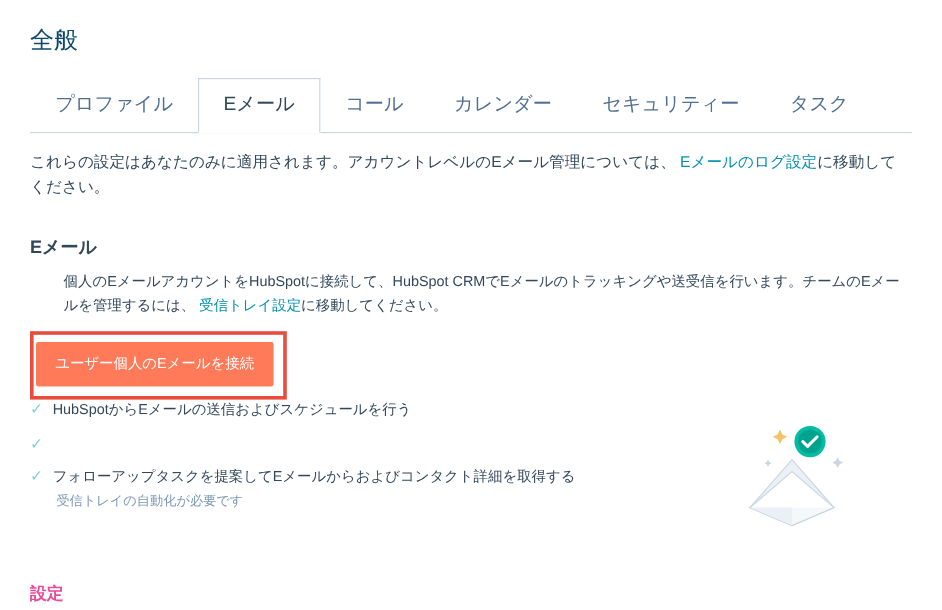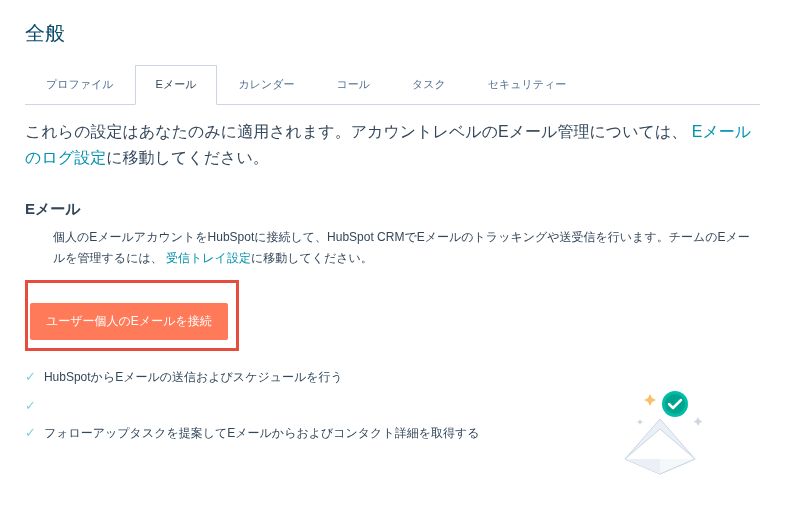--- a/index.html
+++ b/index.html
@@ -12,38 +12,38 @@
       font-size: 13px;
     }
     .page-title {
       font-size: 20px;
       font-weight: 500;
       color: #0c4a6e;
       margin-bottom: 18px;
     }
     .tab-item {
       padding: 11px 20px;
-      font-size: 11px;
+      font-size: 16px;
       color: #516f90;
       cursor: pointer;
       border: 1px solid transparent;
     }
     .tab-item.active {
       border: 1px solid #cbd6e2;
       border-bottom: 1px solid #fff;
       margin-bottom: -1px;
       color: #33475b;
       background: #fff;
     }
     .tabs-container {
       border-bottom: 1px solid #cbd6e2;
       display: flex;
     }
     .description {
-      font-size: 16px;
+      font-size: 13px;
       color: #33475b;
       margin: 14px 0 30px 0;
       line-height: 1.6;
     }
     .link {
       color: #0091ae;
       cursor: pointer;
     }
     .section-title {
       font-size: 15px;
@@ -54,22 +54,21 @@
     .section-desc {
       font-size: 12px;
       color: #33475b;
       line-height: 1.7;
       margin-bottom: 12px;
       margin-left: 28px;
     }
     .highlight-box {
       border: 3px solid #e74c3c;
       display: inline-block;
-      padding: 20px 8px 8px 2px;
-      margin-bottom: 18px;
+      padding: 6px 8px 8px 2px;
     }
     .connect-btn {
       background: #ff7a59;
       color: #fff;
       border: none;
       padding: 10px 16px;
       font-size: 12px;
       cursor: pointer;
       border-radius: 2px;
     }
@@ -117,24 +116,24 @@
 </head>
 <body>
 
 
 
 <h1 class="page-title">全般</h1>
 
 <div class="tabs-container">
   <div class="tab-item">プロファイル</div>
   <div class="tab-item active">Eメール</div>
+  <div class="tab-item">コール</div>
   <div class="tab-item">カレンダー</div>
-  <div class="tab-item">コール</div>
+  <div class="tab-item">セキュリティー</div>
   <div class="tab-item">タスク</div>
-  <div class="tab-item">セキュリティー</div>
 </div>
 
 <p class="description">
   <span>これらの設定はあなたのみに適用されます。アカウントレベルのEメール管理については、</span>
   <span class="link">Eメールのログ設定</span><span>に移動してください。</span>
 </p>
 
 <h2 class="section-title">Eメール</h2>
 <p class="section-desc">
   <span>個人のEメールアカウントをHubSpotに接続して、HubSpot CRMでEメールのトラッキングや送受信を行います。チームのEメールを管理するには、</span>
@@ -153,20 +152,21 @@
         <span>HubSpotからEメールの送信およびスケジュールを行う</span>
       </li>
       <li>
         <span class="check-icon">✓</span>
       </li>
       <li>
         <span class="check-icon">✓</span>
         <span>フォローアップタスクを提案してEメールからおよびコンタクト詳細を取得する</span>
       </li>
     </ul>
+    <p class="feature-note">受信トレイの自動化が必要です</p>
   </div>
   <div class="illustration">
     <svg viewBox="0 0 160 120" width="160" height="120">
       <polygon points="45,90 80,105 115,90 80,50" fill="#eaf0f6" stroke="#cbd6e2" stroke-width="1"></polygon>
       <polygon points="45,90 80,70 115,90 80,105" fill="#f5f8fa" stroke="#cbd6e2" stroke-width="1"></polygon>
       <polygon points="45,90 80,105 80,70" fill="#eaf0f6"></polygon>
       <path d="M 45 90 L 80 60 L 115 90" fill="#fff" stroke="#cbd6e2" stroke-width="1"></path>
       <circle cx="95" cy="35" r="13" fill="#00bda5"></circle>
       <circle cx="95" cy="35" r="10" fill="#00a38d"></circle>
       <path d="M 89 35 L 93 39 L 101 31" stroke="#fff" stroke-width="2.5" fill="none" stroke-linecap="round" stroke-linejoin="round"></path>

